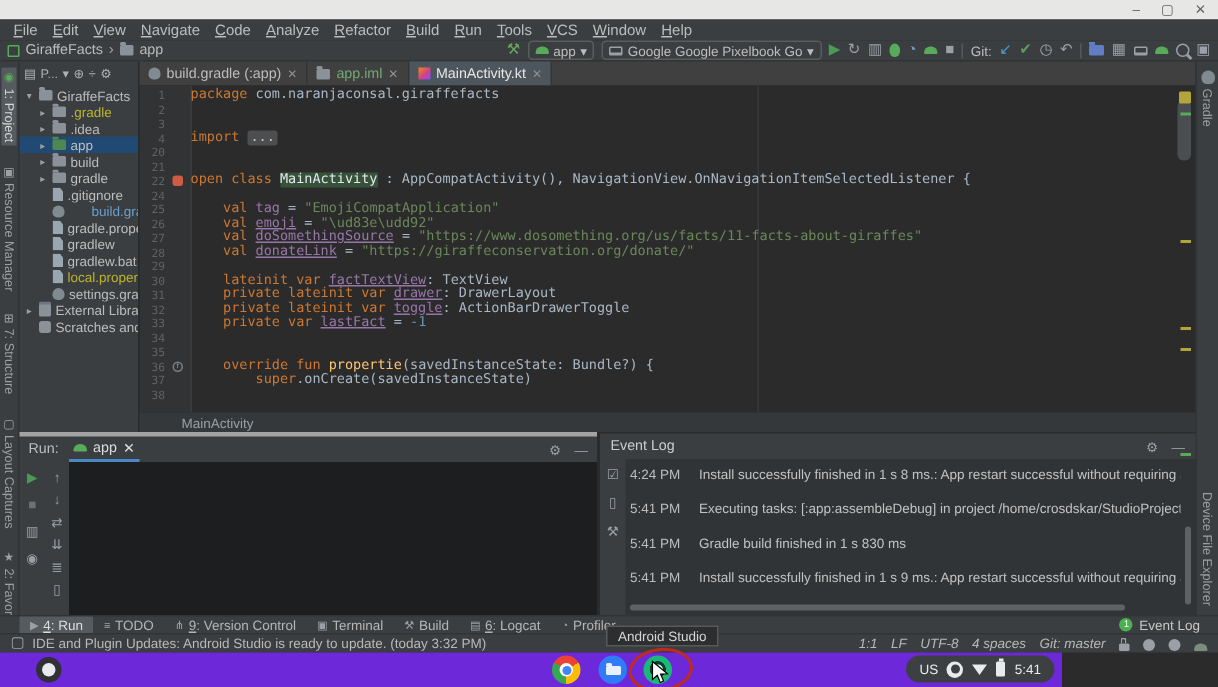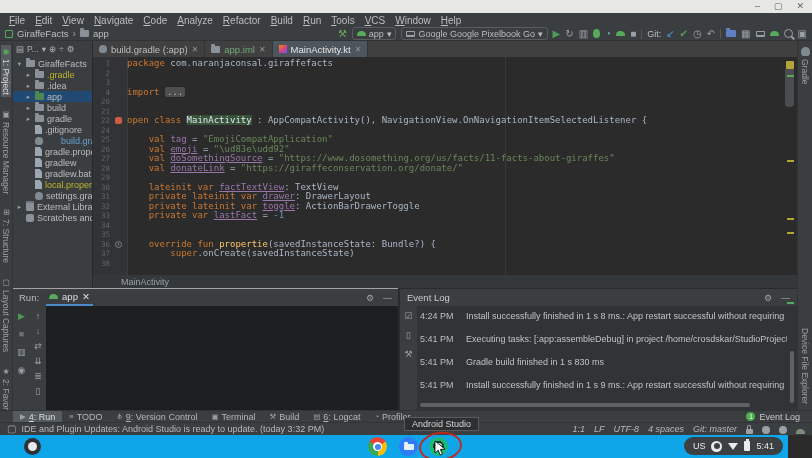--- a/index.html
+++ b/index.html
@@ -78,21 +78,21 @@
   .stripe-g{position:absolute;left:694px;top:18px;width:7px;height:2px;background:#57ab5a;}
   .stripe-y{position:absolute;left:694px;width:7px;height:2px;background:#b3a53a;}
 
   #crumbbar{left:93px;top:275px;width:704px;height:13px;background:#34383b;display:flex;align-items:center;padding-left:28px;box-sizing:border-box;font-size:9px;color:#9aa0a6;}
 
   
   #rightstripe{right:0;top:41px;width:15px;height:369px;background:#3b3e40;border-left:1px solid #313436;box-sizing:border-box;display:flex;flex-direction:column;align-items:center;padding:4px 0;}
   #rightstripe .spacer{flex:1;}
 
   
-  #runpanel{left:13px;top:288px;width:385px;height:122px;background:#3b3e40;border-top:1px solid #a3a3a3;box-sizing:border-box;}
+  #runpanel{left:13px;top:288px;width:385px;height:122px;background:#3b3e40;border-top:3px solid #a3a3a3;box-sizing:border-box;}
   #runhead{height:17px;display:flex;align-items:center;gap:7px;padding:0 6px;font-size:9.5px;color:#bcbcbc;}
   #runtab{display:flex;align-items:center;gap:4px;height:15px;border-bottom:2px solid #4a88c7;color:#dcdcdc;padding:0 3px;}
   .hico{margin-left:auto;display:flex;gap:9px;color:#9aa0a6;font-size:9px;}
   #runtools1{position:absolute;left:0;top:19px;width:17px;bottom:0;display:flex;flex-direction:column;align-items:center;gap:8px;padding-top:3px;font-size:9px;color:#9aa0a6;}
   #runtools2{position:absolute;left:17px;top:19px;width:16px;bottom:0;display:flex;flex-direction:column;align-items:center;gap:5px;padding-top:3px;font-size:9px;color:#9aa0a6;}
   #console{position:absolute;left:33px;top:17px;right:0;bottom:0;background:#1d1e1f;}
   .green{color:#499c54;} .gray{color:#6e7072;}
 
   
   #eventlog{left:400px;top:288px;width:397px;height:122px;background:#313437;border-top:1px solid #282a2c;box-sizing:border-box;}
@@ -115,21 +115,21 @@
 
   
   #statusbar{left:0;top:422px;width:812px;height:13px;background:#3b3e40;border-top:1px solid #313436;box-sizing:border-box;display:flex;align-items:center;padding:0 7px;font-size:9px;color:#b8b8b8;}
   #statusright{margin-left:auto;display:flex;align-items:flex-end;gap:9px;white-space:nowrap;font-style:italic;}
   .i-lock{width:7px;height:5px;background:#9aa0a6;border-radius:1px;position:relative;display:inline-block;}
   .i-lock::before{content:"";position:absolute;top:-4px;left:1px;width:4px;height:4px;border:1px solid #9aa0a6;border-bottom:none;border-radius:3px 3px 0 0;box-sizing:border-box;}
   .i-face{width:8px;height:8px;border-radius:50%;background:#9aa0a6;display:inline-block;}
   .i-droidhead{width:9px;height:5px;background:#7b8d7c;border-radius:5px 5px 1px 1px;display:inline-block;}
 
   
-  #shelf{left:0;top:435px;width:788px;height:23px;background:#0ea5e9;}
+  #shelf{left:0;top:435px;width:708px;height:23px;background:#6d28d9;}
   .launcher{position:absolute;left:24px;top:3px;width:17px;height:17px;border-radius:50%;background:#303134;}
   .launcher::after{content:"";position:absolute;inset:4px;background:#e8eaed;border-radius:50%;}
   .chrome{position:absolute;left:368px;top:2px;width:19px;height:19px;border-radius:50%;background:conic-gradient(from -60deg,#ea4335 0 120deg,#fbbc05 0 240deg,#34a853 0 360deg);}
   .chrome::before{content:"";position:absolute;inset:5px;background:#fff;border-radius:50%;}
   .chrome::after{content:"";position:absolute;inset:6.5px;background:#4285f4;border-radius:50%;}
   .files{position:absolute;left:399px;top:2px;width:19px;height:19px;border-radius:50%;background:#2f7cf6;}
   .files::before{content:"";position:absolute;left:5px;top:7px;width:10px;height:6px;background:#e8f0fe;border-radius:1px;}
   .files::after{content:"";position:absolute;left:5px;top:5px;width:4px;height:2px;background:#e8f0fe;border-radius:1px 1px 0 0;}
   .asicon{position:absolute;left:429px;top:2px;width:19px;height:19px;border-radius:50%;background:radial-gradient(circle at 50% 48%,#0e3b2c 0 38%,#1bb978 40% 100%);}
   .asicon::after{content:"";position:absolute;left:6px;top:6px;width:7px;height:4px;background:#bff5d8;border-radius:4px 4px 1px 1px;}

